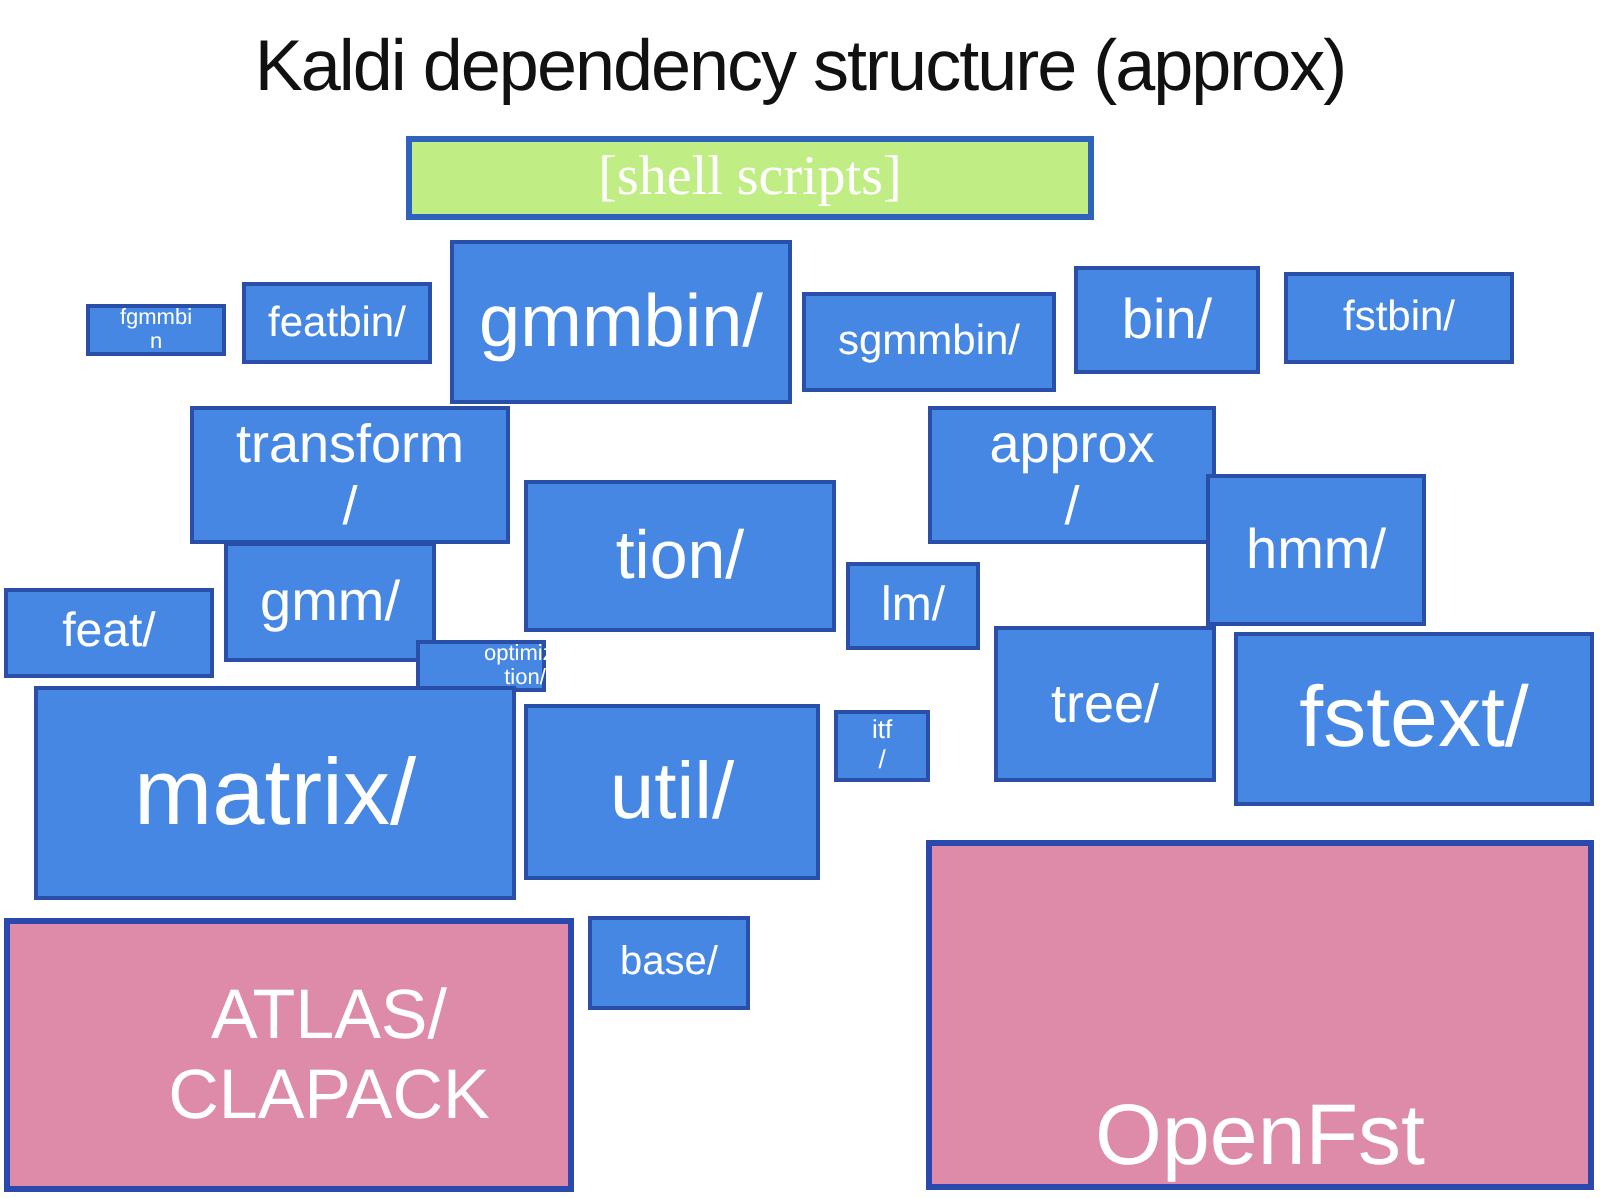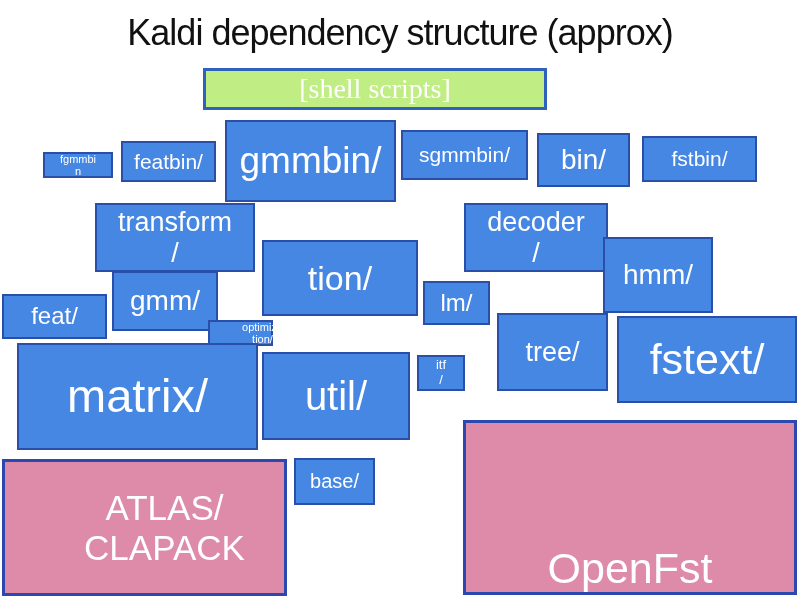--- a/index.html
+++ b/index.html
@@ -66,35 +66,35 @@
       <div class="box blue" style="left: 43px; top: 152px; width: 70px; height: 26px; font-size: 11px;">
         <span class="label">fgmmbi
 n</span>
       </div>
       <div class="box blue" style="left: 121px; top: 141px; width: 95px; height: 41px; font-size: 21px;">
         <span class="label">featbin/</span>
       </div>
       <div class="box blue" style="left: 225px; top: 120px; width: 171px; height: 82px; font-size: 37px;">
         <span class="label">gmmbin/</span>
       </div>
-      <div class="box blue" style="left: 401px; top: 130px; width: 127px; height: 50px; font-size: 21px;">
+      <div class="box blue" style="left: 401px; top: 146px; width: 127px; height: 50px; font-size: 21px;">
         <span class="label">sgmmbin/</span>
       </div>
       <div class="box blue" style="left: 537px; top: 133px; width: 93px; height: 54px; font-size: 28px;">
         <span class="label">bin/</span>
       </div>
       <div class="box blue" style="left: 642px; top: 136px; width: 115px; height: 46px; font-size: 21px; text-align: center;">
         <span class="label">fstbin/</span>
       </div>
       <div class="box blue" style="left: 95px; top: 203px; width: 160px; height: 69px; font-size: 27px;">
         <span class="label">transform
 /</span>
       </div>
       <div class="box blue" style="left: 464px; top: 203px; width: 144px; height: 69px; font-size: 27px;">
-        <span class="label">decoder
+        <span class="label">approx
 /</span>
       </div>
       <div class="box blue" style="left: 603px; top: 237px; width: 110px; height: 76px; font-size: 28px;">
         <span class="label">hmm/</span>
       </div>
       <div class="box blue" style="left: 262px; top: 240px; width: 156px; height: 76px; font-size: 34px;">
         <span class="label">tion/</span>
       </div>
       <div class="box blue" style="left: 112px; top: 271px; width: 106px; height: 60px; font-size: 28px;">
         <span class="label">gmm/</span>

